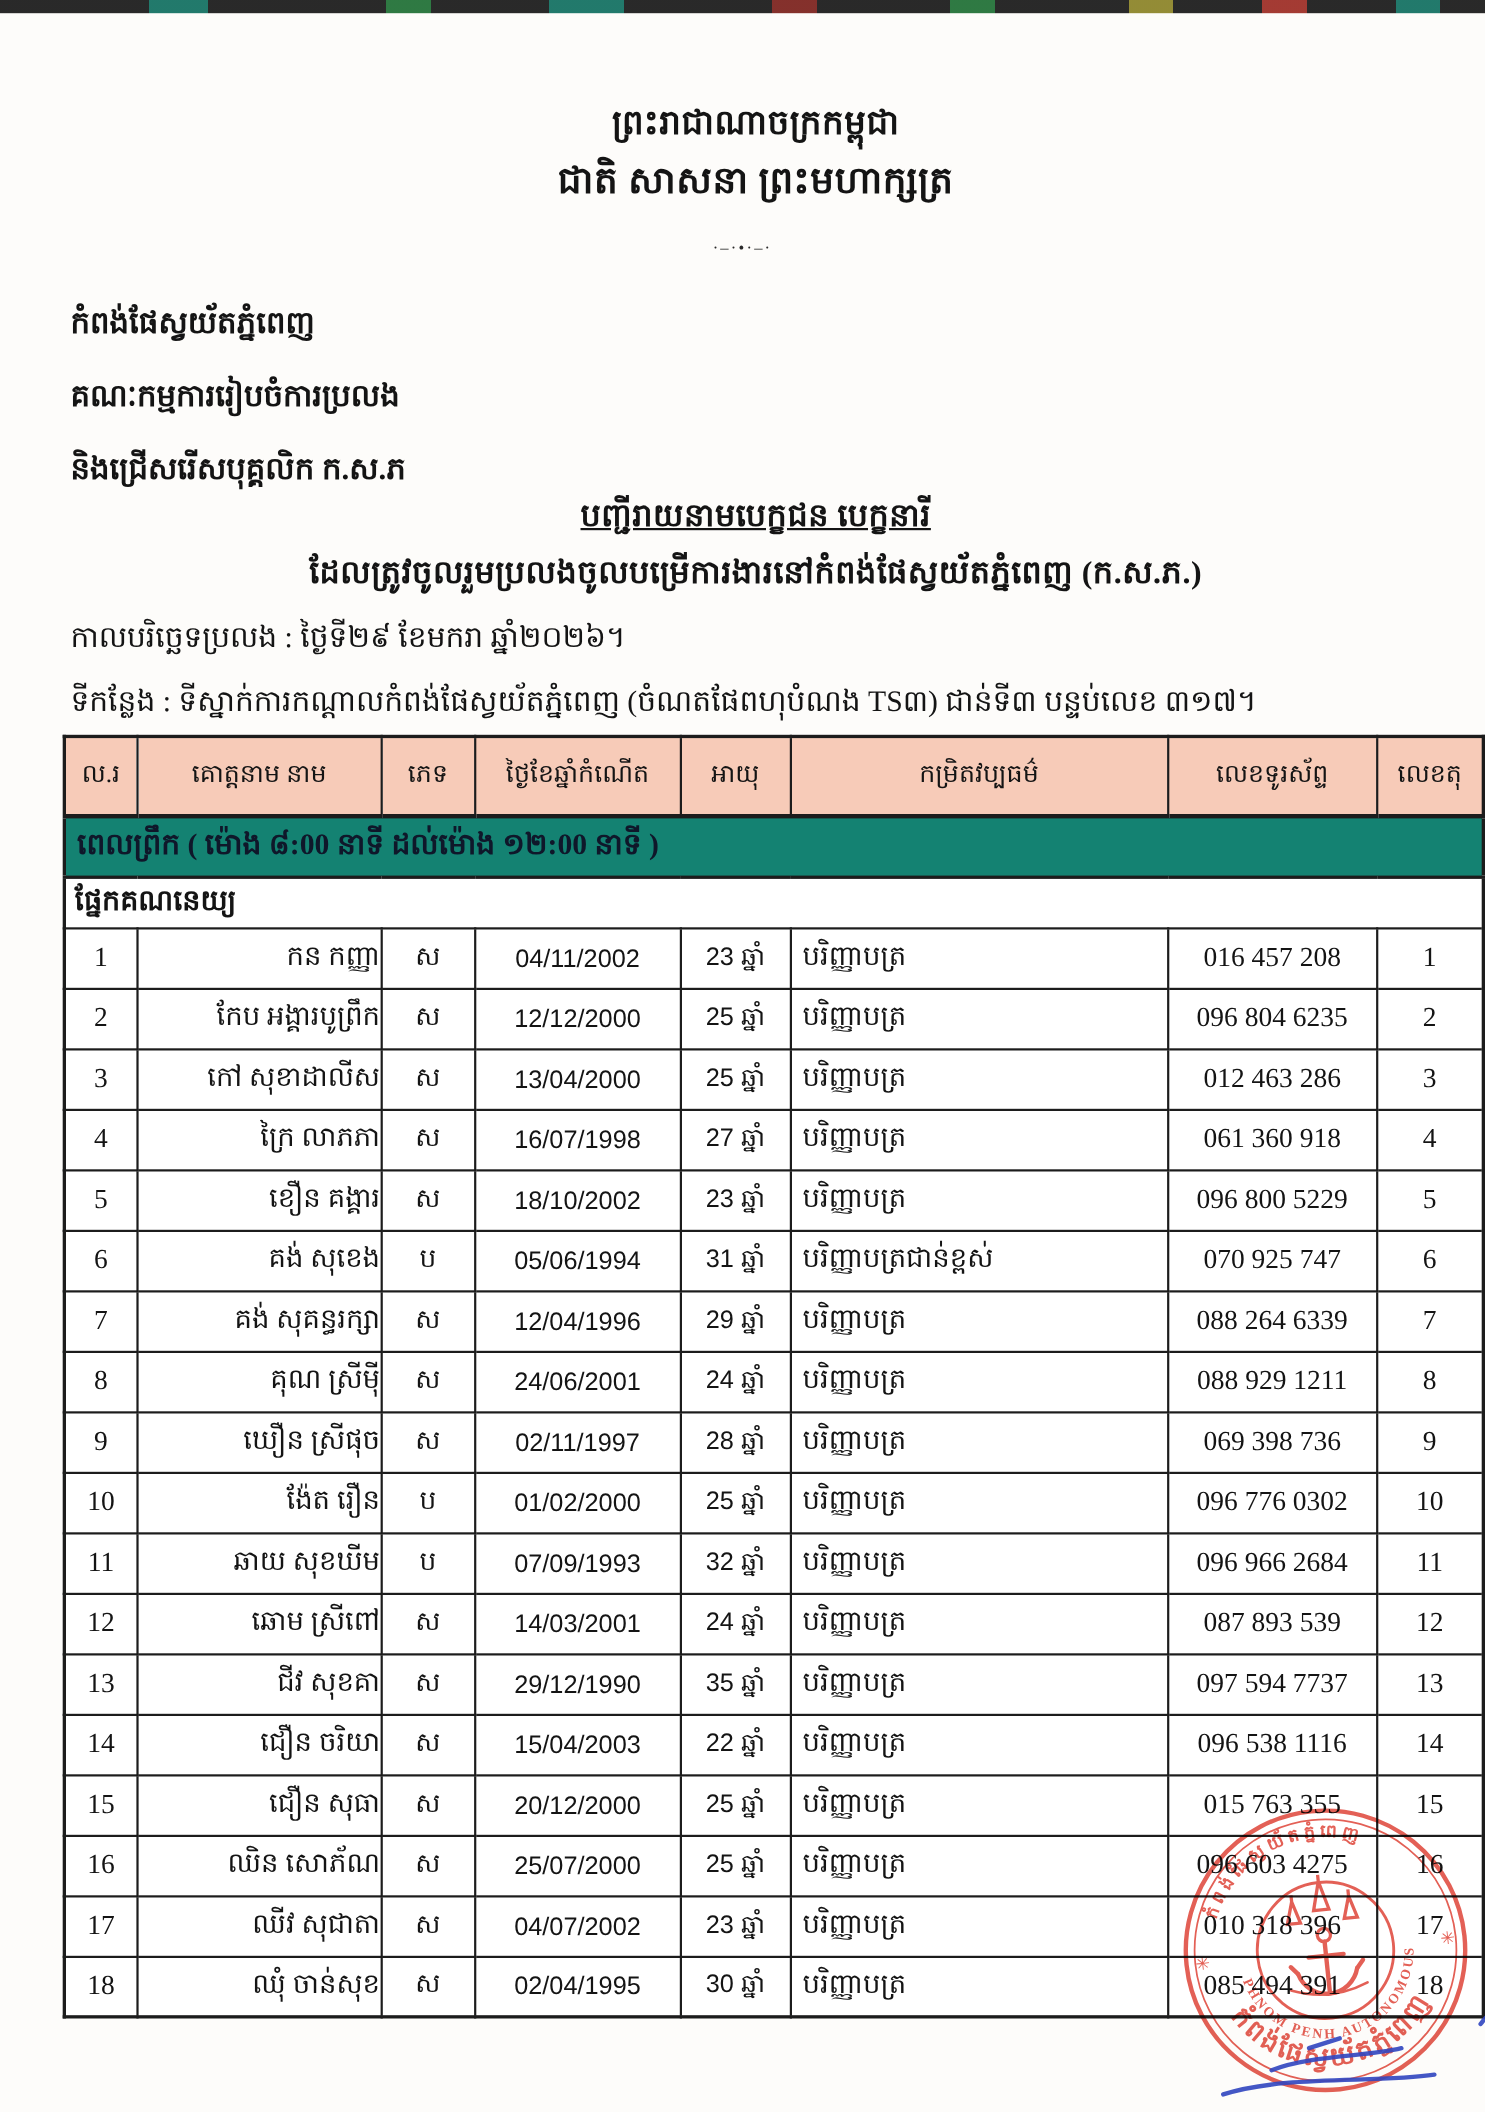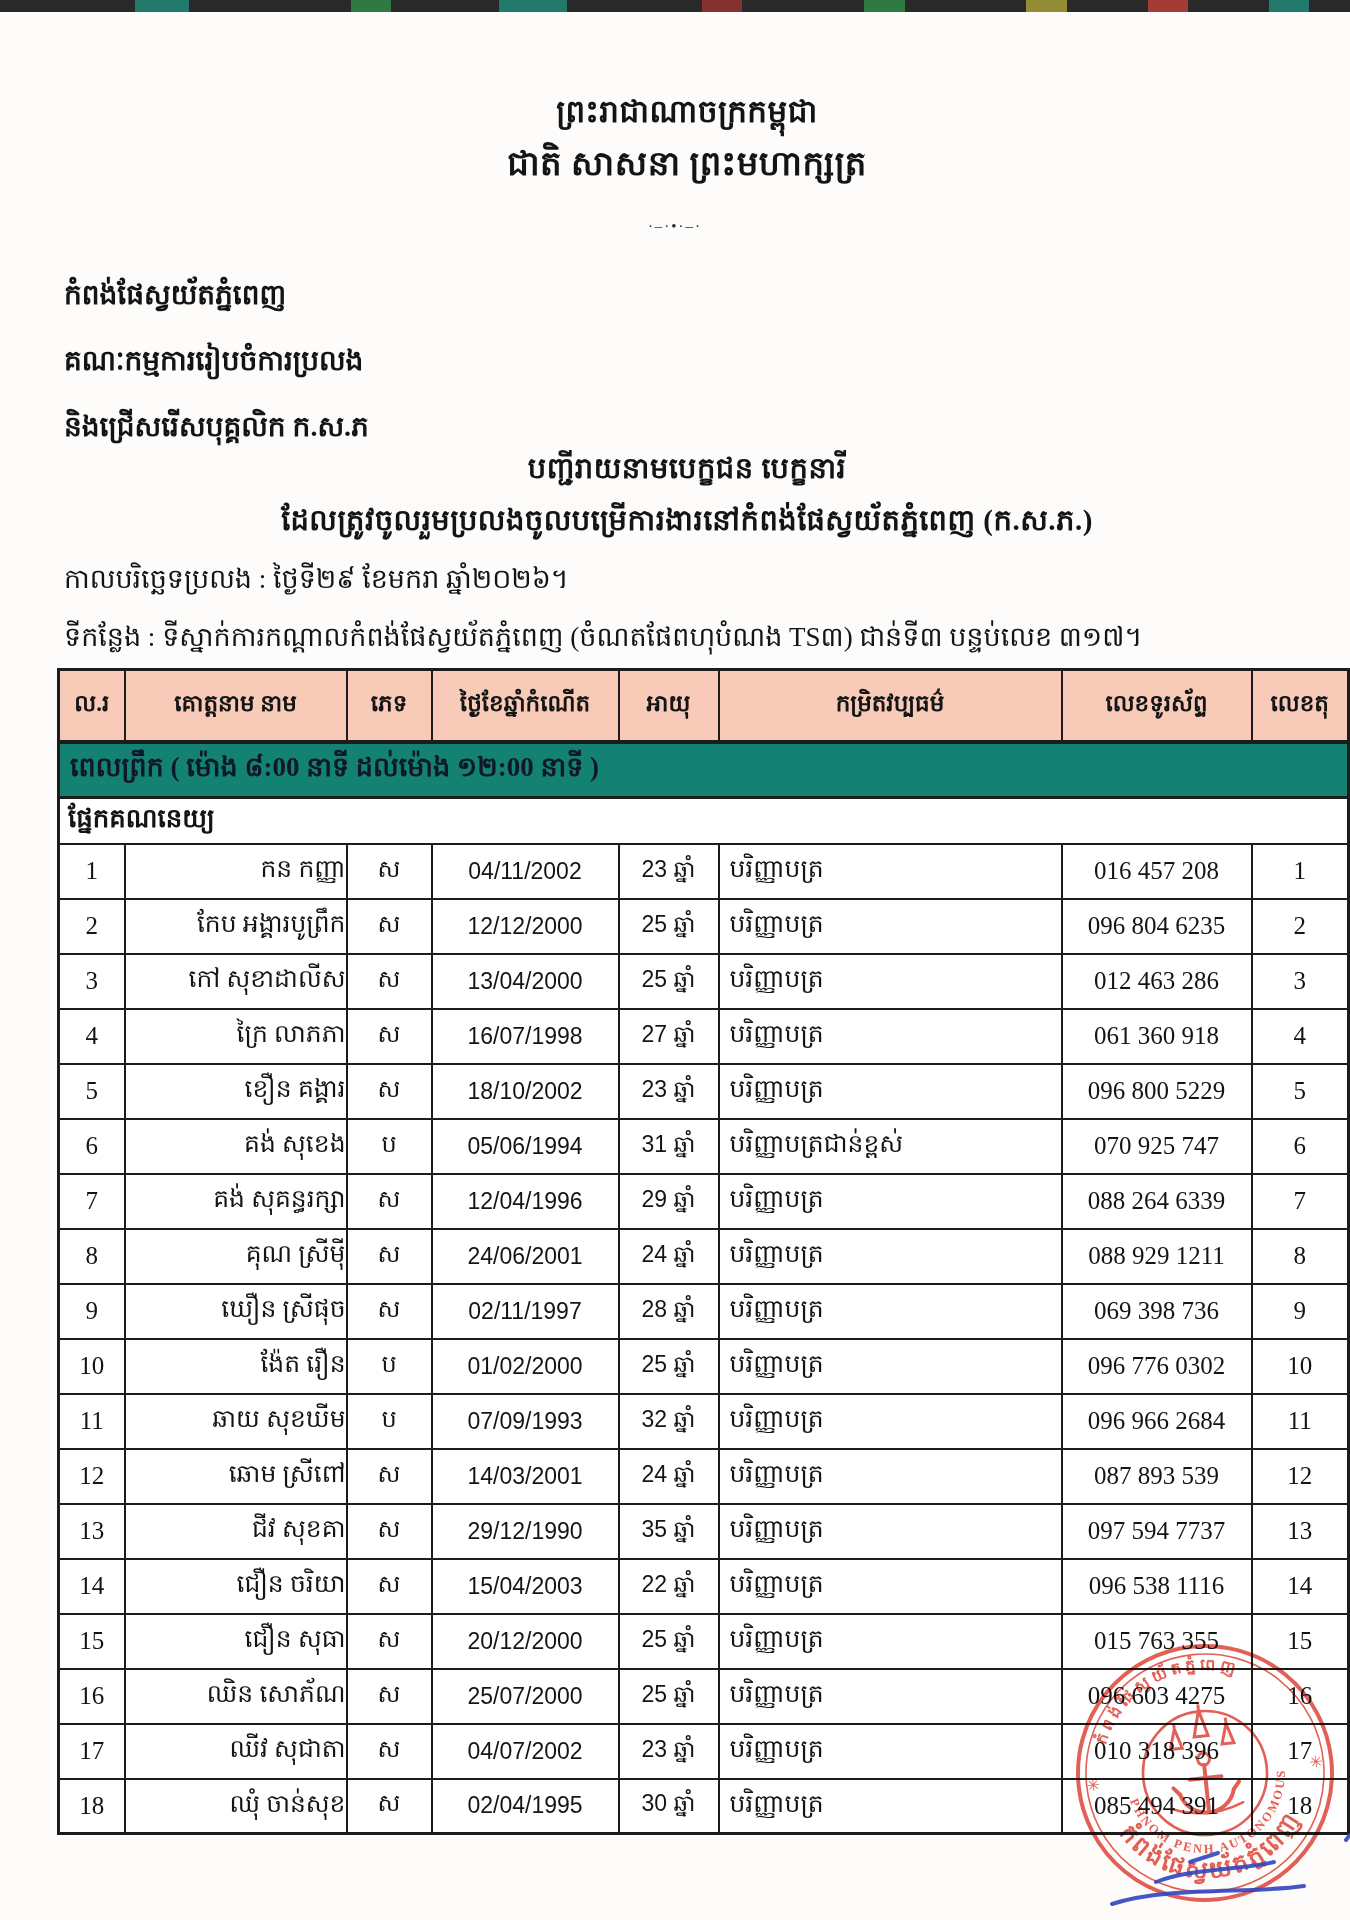--- a/index.html
+++ b/index.html
@@ -33,40 +33,40 @@
       #171717 88%, #171717 94%, #0f6e5f 94%, #0f6e5f 97%,
       #171717 97%, #171717 100%);
     opacity:.92;
   }
   .center-line{position:absolute;left:0;width:1350px;text-align:center;}
   .kh-bold{font-weight:bold;letter-spacing:.5px;padding-left:24px;}
   .kingdom1{top:92px;font-size:31px;}
   .kingdom2{top:142px;font-size:34px;}
   .ornament{top:218px;font-size:15px;letter-spacing:2px;color:#2a2a2a;}
   .org-block{position:absolute;left:64px;top:262px;font-size:28px;font-weight:bold;line-height:66px;}
-  .list-title1{top:450px;font-size:29px;}
+  .list-title1{top:450px;font-size:29px;text-decoration:underline;}
   .list-title2{top:502px;font-size:29px;}
   .detail-line{position:absolute;left:64px;font-size:27px;font-weight:400;}
   .exam-date{top:562px;}
   .location{top:620px;}
 
   table.roster{
     position:absolute;left:57px;top:668px;width:1290px;
     border-collapse:collapse;table-layout:fixed;
     background:#fff;
   }
   table.roster th,table.roster td{
     border:2px solid var(--line);
     overflow:hidden;white-space:nowrap;
     vertical-align:middle;
   }
   table.roster{border:3px solid var(--line);}
   tr.header-row th{
     height:72px;background:var(--header-bg);
-    font-weight:bold;font-size:23px;
+    font-weight:normal;font-size:23px;
     border-bottom:4px solid var(--line);
   }
   tr.banner-row td{
     height:56px;background:var(--banner-bg);
     color:#0f172a;font-weight:bold;font-size:27px;
     padding-left:10px;text-align:left;
     border-bottom:3px solid var(--line);
   }
   tr.section-row td{
     height:46px;background:#fff;

